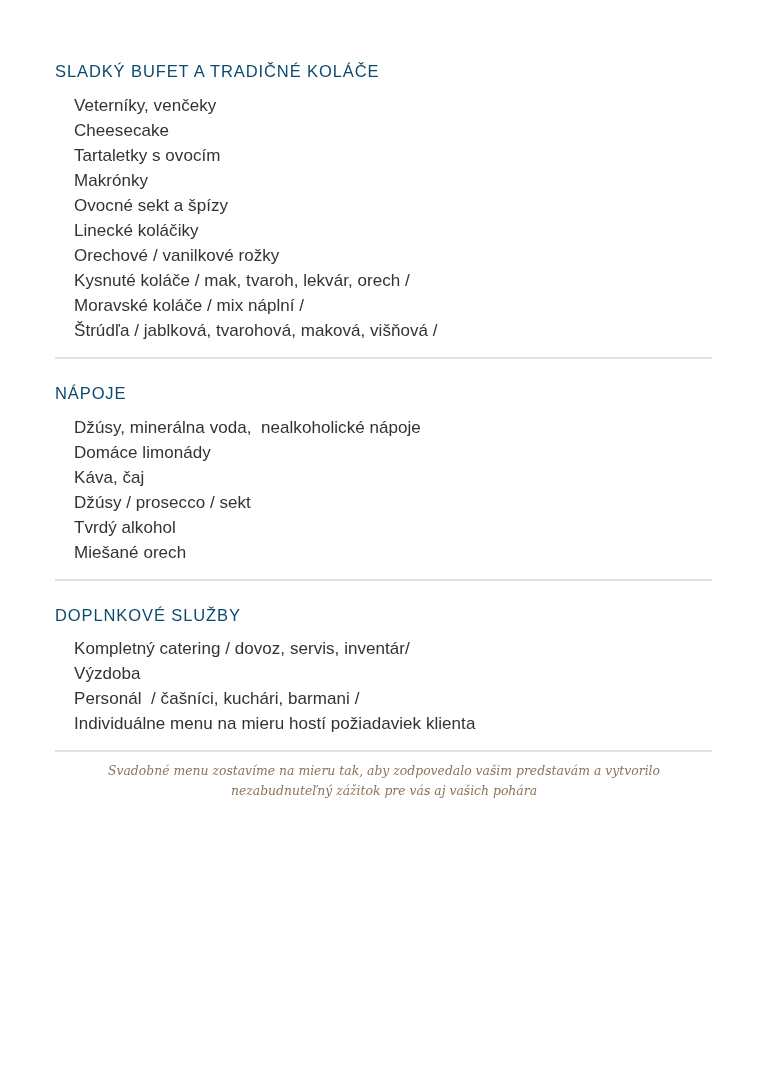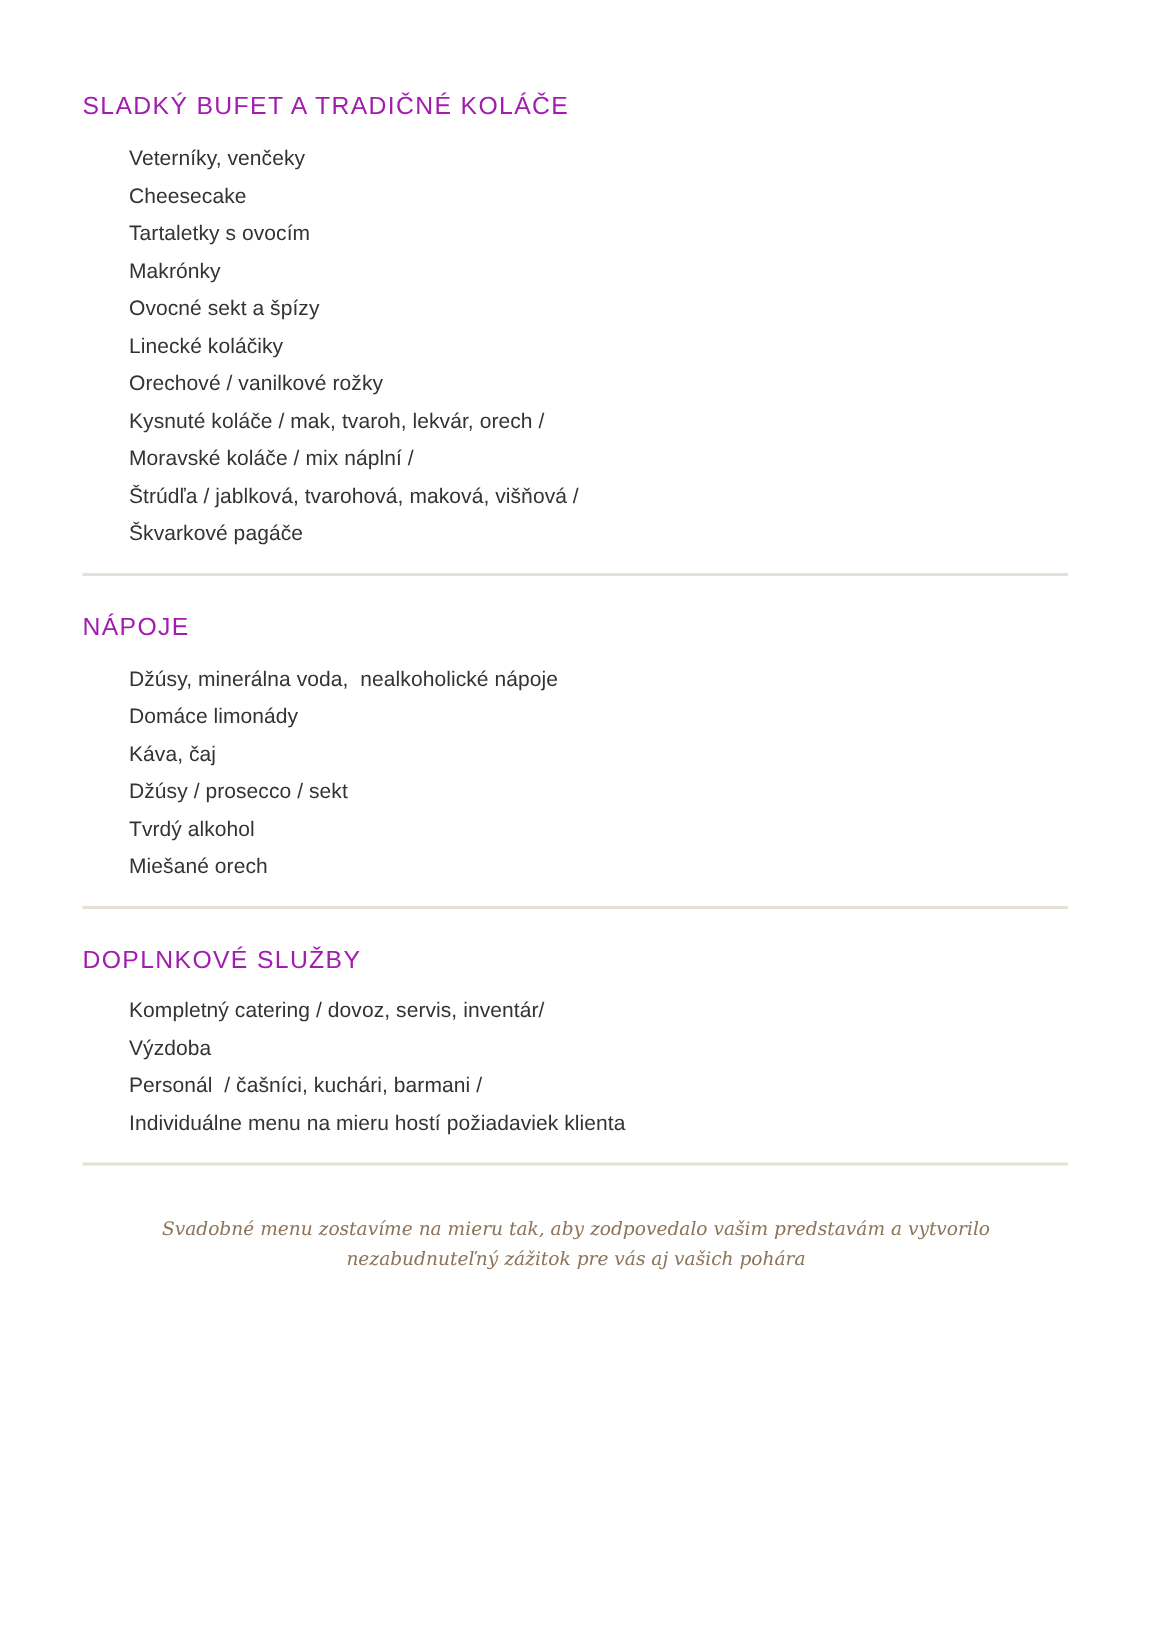--- a/index.html
+++ b/index.html
@@ -26,57 +26,56 @@
     position: absolute;
     left: 55px;
     top: 62px;
     width: 658px;
   }
   .section {
     margin: 0;
     padding: 0;
   }
   .section-title {
-    color: #a21caf;
+    color: #0c4a6e;
     font-size: 16.5px;
     font-weight: 400;
     letter-spacing: 0.9px;
     line-height: 1.2;
     margin: 0 0 11px 0;
     white-space: pre;
   }
   .item-list {
     list-style: none;
     margin: 0;
     padding: 0 0 0 19px;
   }
   .item-list li {
     color: #333333;
-    font-size: 14px;
+    font-size: 17px;
     font-weight: 400;
     line-height: 25px;
     letter-spacing: 0.05px;
     white-space: pre;
-    margin-left: 12px;
   }
   .divider {
     height: 2px;
     background: #e6e0d6;
     width: 657px;
     margin: 0;
   }
   .sec-1 { margin-top: 0; }
   .sec-1 .item-list { margin-top: 0; }
   .gap-after-items-1 { height: 14px; }
   .gap-after-div-1 { height: 25px; }
   .gap-after-items-2 { height: 14px; }
   .gap-after-div-2 { height: 25px; }
   .gap-after-items-3 { height: 14px; }
   .footer {
-    margin-top: 32px;
+    margin-top: 9px;
     text-align: center;
     color: #8d7358;
     font-family: "DejaVu Serif", serif;
     font-style: italic;
     font-size: 12.4px;
     line-height: 20px;
     padding: 0 30px;
   }
   .footer div { white-space: pre; }
 </style>
@@ -92,21 +91,20 @@
         <li>Veterníky, venčeky</li>
         <li>Cheesecake</li>
         <li>Tartaletky s ovocím</li>
         <li>Makrónky</li>
         <li>Ovocné sekt a špízy</li>
         <li>Linecké koláčiky</li>
         <li>Orechové / vanilkové rožky</li>
         <li>Kysnuté koláče / mak, tvaroh, lekvár, orech /</li>
         <li>Moravské koláče / mix náplní /</li>
         <li>Štrúdľa / jablková, tvarohová, maková, višňová /</li>
-        <li>Škvarkové pagáče</li>
       </ul>
     </div>
 
     <div class="gap-after-items-1"></div>
     <div class="divider"></div>
     <div class="gap-after-div-1"></div>
 
     <div class="section sec-2">
       <h2 class="section-title">NÁPOJE</h2>
       <ul class="item-list">

